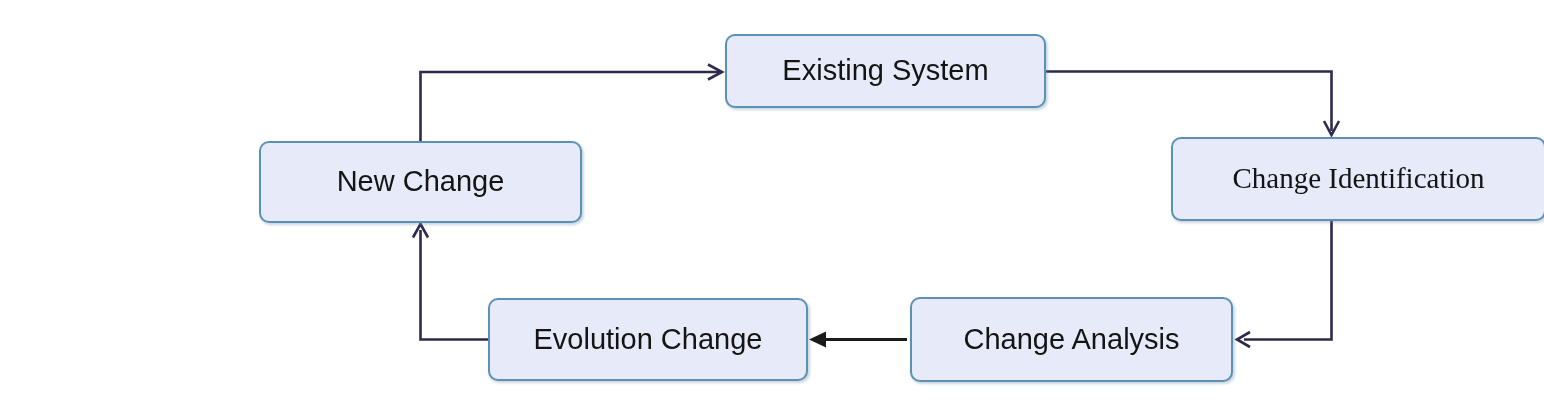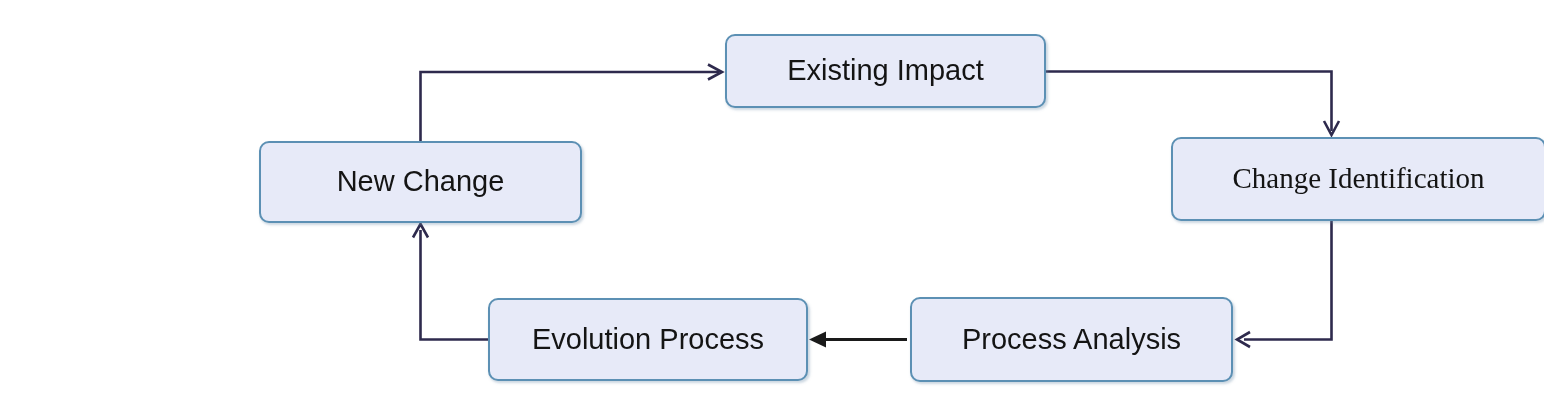--- a/index.html
+++ b/index.html
@@ -101,33 +101,33 @@
         <polygon class="head-solid" points="706,336.5 723,328.5 723,344.5"></polygon>
       </g>
 
       <g>
         <path class="edge" d="M 385 336.5 L 317.5 336.5 L 317.5 227"></path>
         <path class="head-open" d="M 310 234.5 L 317.5 221 L 325 234.5"></path>
       </g>
     </svg>
 
     <div class="node n-existing">
-      <span class="node-label">Existing Impact</span>
+      <span class="node-label">Existing System</span>
     </div>
 
     <div class="node n-change">
       <span class="node-label">Change Identification</span>
     </div>
 
     <div class="node n-impact">
-      <span class="node-label">Process Analysis</span>
+      <span class="node-label">Change Analysis</span>
     </div>
 
     <div class="node n-evolution">
-      <span class="node-label">Evolution Process</span>
+      <span class="node-label">Evolution Change</span>
     </div>
 
     <div class="node n-new">
       <span class="node-label">New Change</span>
     </div>
 
   </div>
 </div>
 
 </body></html>

